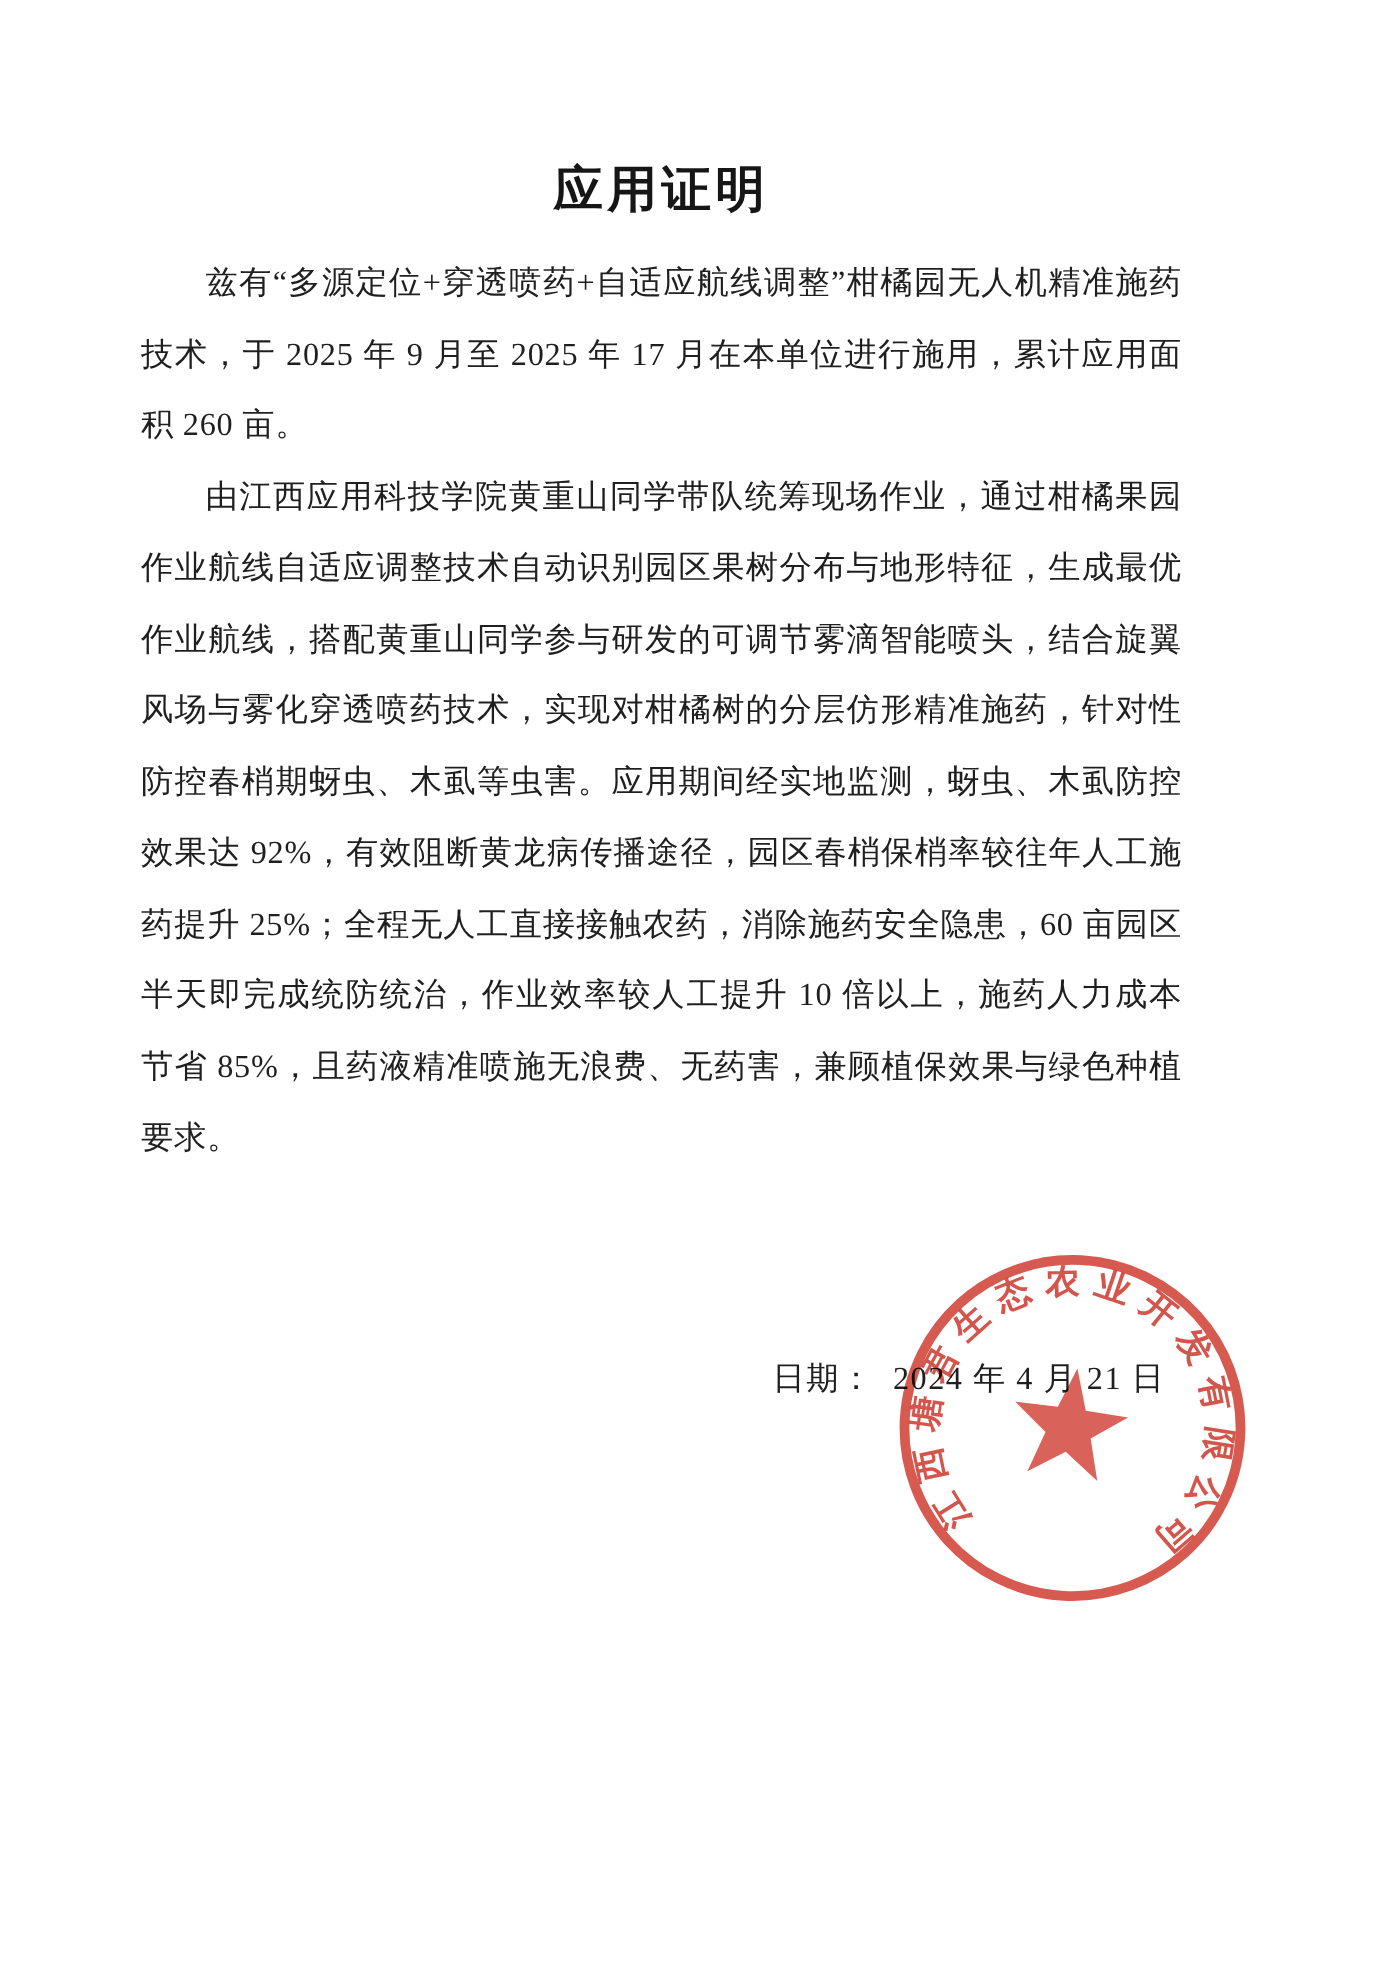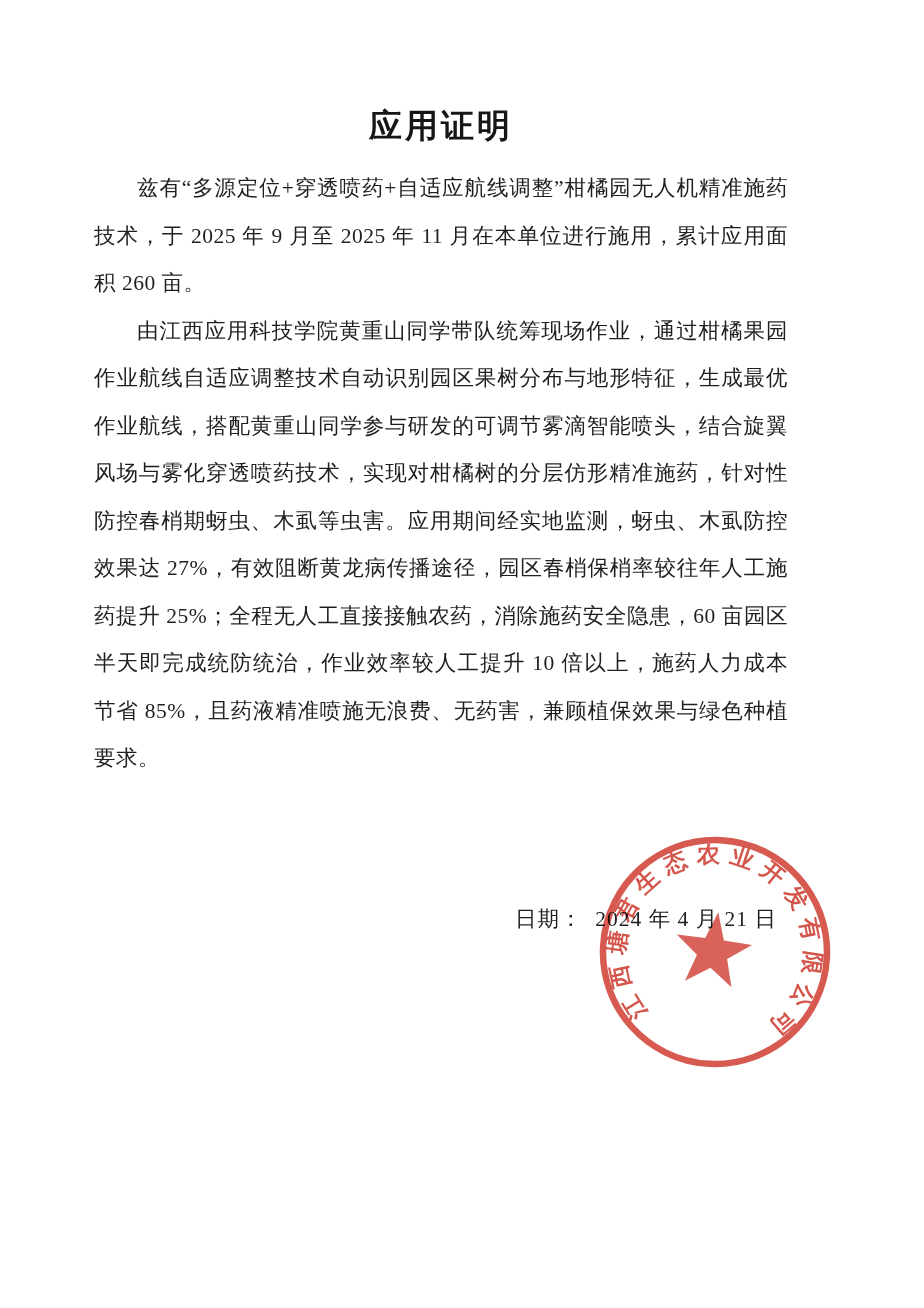--- a/index.html
+++ b/index.html
@@ -59,23 +59,23 @@
   .seal svg { display: block; }
 </style>
 </head>
 <body>
 
 <div class="page">
   <div class="content">
 
     <h1 class="doc-title">应用证明</h1>
 
-    <p class="body-par">兹有“多源定位+穿透喷药+自适应航线调整”柑橘园无人机精准施药技术，于 2025 年 9 月至 2025 年 11 月在本单位进行施用，累计应用面积 260 亩。</p>
+    <p class="body-par">兹有“多源定位+穿透喷药+自适应航线调整”柑橘园无人机精准施药技术，于 2025 年 9 月至 2025 年 17 月在本单位进行施用，累计应用面积 260 亩。</p>
 
-    <p class="body-par">由江西应用科技学院黄重山同学带队统筹现场作业，通过柑橘果园作业航线自适应调整技术自动识别园区果树分布与地形特征，生成最优作业航线，搭配黄重山同学参与研发的可调节雾滴智能喷头，结合旋翼风场与雾化穿透喷药技术，实现对柑橘树的分层仿形精准施药，针对性防控春梢期蚜虫、木虱等虫害。应用期间经实地监测，蚜虫、木虱防控效果达 27%，有效阻断黄龙病传播途径，园区春梢保梢率较往年人工施药提升 25%；全程无人工直接接触农药，消除施药安全隐患，60 亩园区半天即完成统防统治，作业效率较人工提升 10 倍以上，施药人力成本节省 85%，且药液精准喷施无浪费、无药害，兼顾植保效果与绿色种植要求。</p>
+    <p class="body-par">由江西应用科技学院黄重山同学带队统筹现场作业，通过柑橘果园作业航线自适应调整技术自动识别园区果树分布与地形特征，生成最优作业航线，搭配黄重山同学参与研发的可调节雾滴智能喷头，结合旋翼风场与雾化穿透喷药技术，实现对柑橘树的分层仿形精准施药，针对性防控春梢期蚜虫、木虱等虫害。应用期间经实地监测，蚜虫、木虱防控效果达 92%，有效阻断黄龙病传播途径，园区春梢保梢率较往年人工施药提升 25%；全程无人工直接接触农药，消除施药安全隐患，60 亩园区半天即完成统防统治，作业效率较人工提升 10 倍以上，施药人力成本节省 85%，且药液精准喷施无浪费、无药害，兼顾植保效果与绿色种植要求。</p>
 
 
     <div class="sig-block">
       <div>日期：  2024 年 4 月 21 日</div>
     </div>
   </div>
 
   <div class="seal">
     <svg width="244" height="244" viewBox="0 0 244 244" xmlns="http://www.w3.org/2000/svg">
       <g transform="rotate(-42 122 122)">

